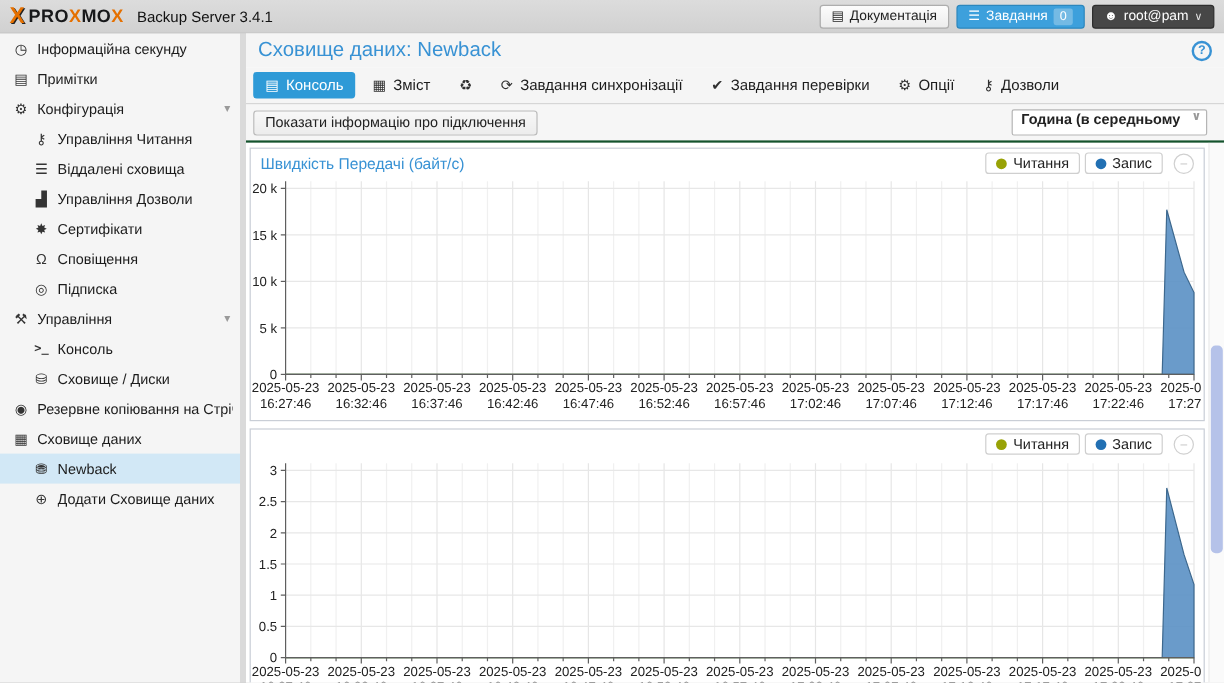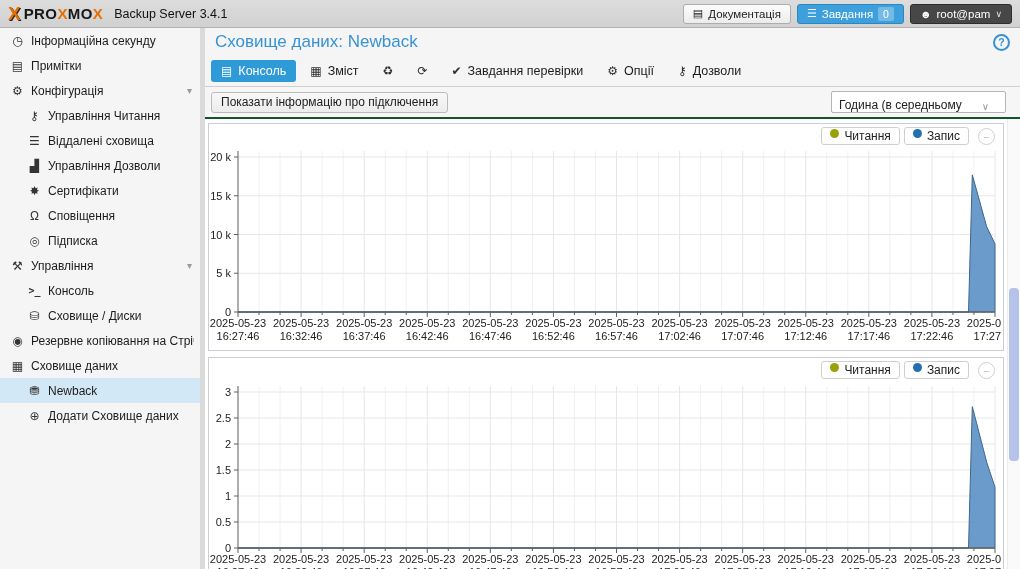--- a/index.html
+++ b/index.html
@@ -42,31 +42,31 @@
   .tab{display:flex;align-items:center;gap:6px;padding:4px 10px;border-radius:3px;font-size:12.5px;color:#1c1c1c;
        background:transparent;border:none;cursor:pointer;font-family:inherit;}
   .tab .ic{font-size:12px;color:#2f2f2f;}
   .tab.active{background:#2e9ad7;color:#fff;}
   .tab.active .ic{color:#fff;}
   .toolbar{height:30px;background:#f6f6f6;border-bottom:2px solid #14532d;display:flex;align-items:center;
            padding:0 14px 0 6px;flex:none;}
   .tool-btn{height:21px;padding:0 9px;border:1px solid #bbb;border-radius:3px;background:linear-gradient(#f8f8f8,#ececec);
             font-size:12px;color:#222;cursor:pointer;font-family:inherit;}
   .range-select{margin-left:auto;width:150px;height:20px;border:1px solid #b5b5b5;border-radius:2px;background:#fff;
-                display:flex;align-items:flex-end;font-size:12px;color:#222;padding:0 16px 0 7px;cursor:pointer;}
+                display:flex;align-items:flex-start;font-size:12px;color:#222;padding:0 4px 0 7px;cursor:pointer;font-weight:bold;}
   .range-select .txt{flex:1;white-space:nowrap;overflow:hidden;}
   .range-select .chev{color:#888;font-size:10px;}
   
   .charts{position:relative;flex:1;overflow:hidden;background:#fff;padding-top:4px;}
   .panel{margin:0 16px 0 3px;border:1px solid #c9ced6;background:#fff;}
   .panel + .panel{margin-top:6px;}
   .panel-hd{height:24px;display:flex;align-items:center;padding:0 8px;}
   .panel-title{color:#3892d4;font-size:13px;white-space:nowrap;}
   .legend{margin-left:auto;display:flex;gap:4px;align-items:center;}
-  .pill{display:flex;gap:5px;border:1px solid #cfcfcf;border-radius:3px;background:#fff;
+  .pill{display:flex;align-items:center;gap:5px;border:1px solid #cfcfcf;border-radius:3px;background:#fff;
         padding:1px 8px;font-size:12px;color:#222;cursor:pointer;}
   .dot{width:9px;height:9px;border-radius:50%;flex:none;}
   .collapse-tool{width:15px;height:15px;border:1px solid #d0d0d0;border-radius:50%;color:#c0c0c0;font-size:10px;
                  display:flex;align-items:center;justify-content:center;margin-left:5px;cursor:pointer;}
   svg{display:block;}
   
   .vscroll{position:absolute;top:0;right:0;width:13px;bottom:0;background:#fafafa;border-left:1px solid #ececec;box-sizing:border-box;}
   .vthumb{position:absolute;left:1px;right:1px;top:169px;height:173px;border-radius:4px;}
 </style>
 </head>
@@ -183,20 +183,21 @@
         </button>
         <button class="tab">
           <span class="ic">▦</span>
           <span>Зміст</span>
         </button>
         <button class="tab">
           <span class="ic">♻</span>
         </button>
         <button class="tab">
           <span class="ic">⟳</span>
+          <span>Завдання синхронізації</span>
         </button>
         <button class="tab">
           <span class="ic">✔</span>
           <span>Завдання перевірки</span>
         </button>
         <button class="tab">
           <span class="ic">⚙</span>
           <span>Опції</span>
         </button>
         <button class="tab">
@@ -209,20 +210,21 @@
       <button class="tool-btn">Показати інформацію про підключення</button>
       <div class="range-select">
         <span class="txt">Година (в середньому</span>
         <span class="chev">∨</span>
       </div>
     </div>
 
     <div class="charts" id="charts">
       <div class="panel">
           <div class="panel-hd">
+            <span class="panel-title">Швидкість Передачі (байт/с)</span>
             <div class="legend">
               <span class="pill">
                 <span class="dot" style="background: rgb(152, 162, 6);"></span>
                 <span>Читання</span>
               </span>
               <span class="pill">
                 <span class="dot" style="background: rgb(34, 112, 179);"></span>
                 <span>Запис</span>
               </span>
               <span class="collapse-tool">–</span>

